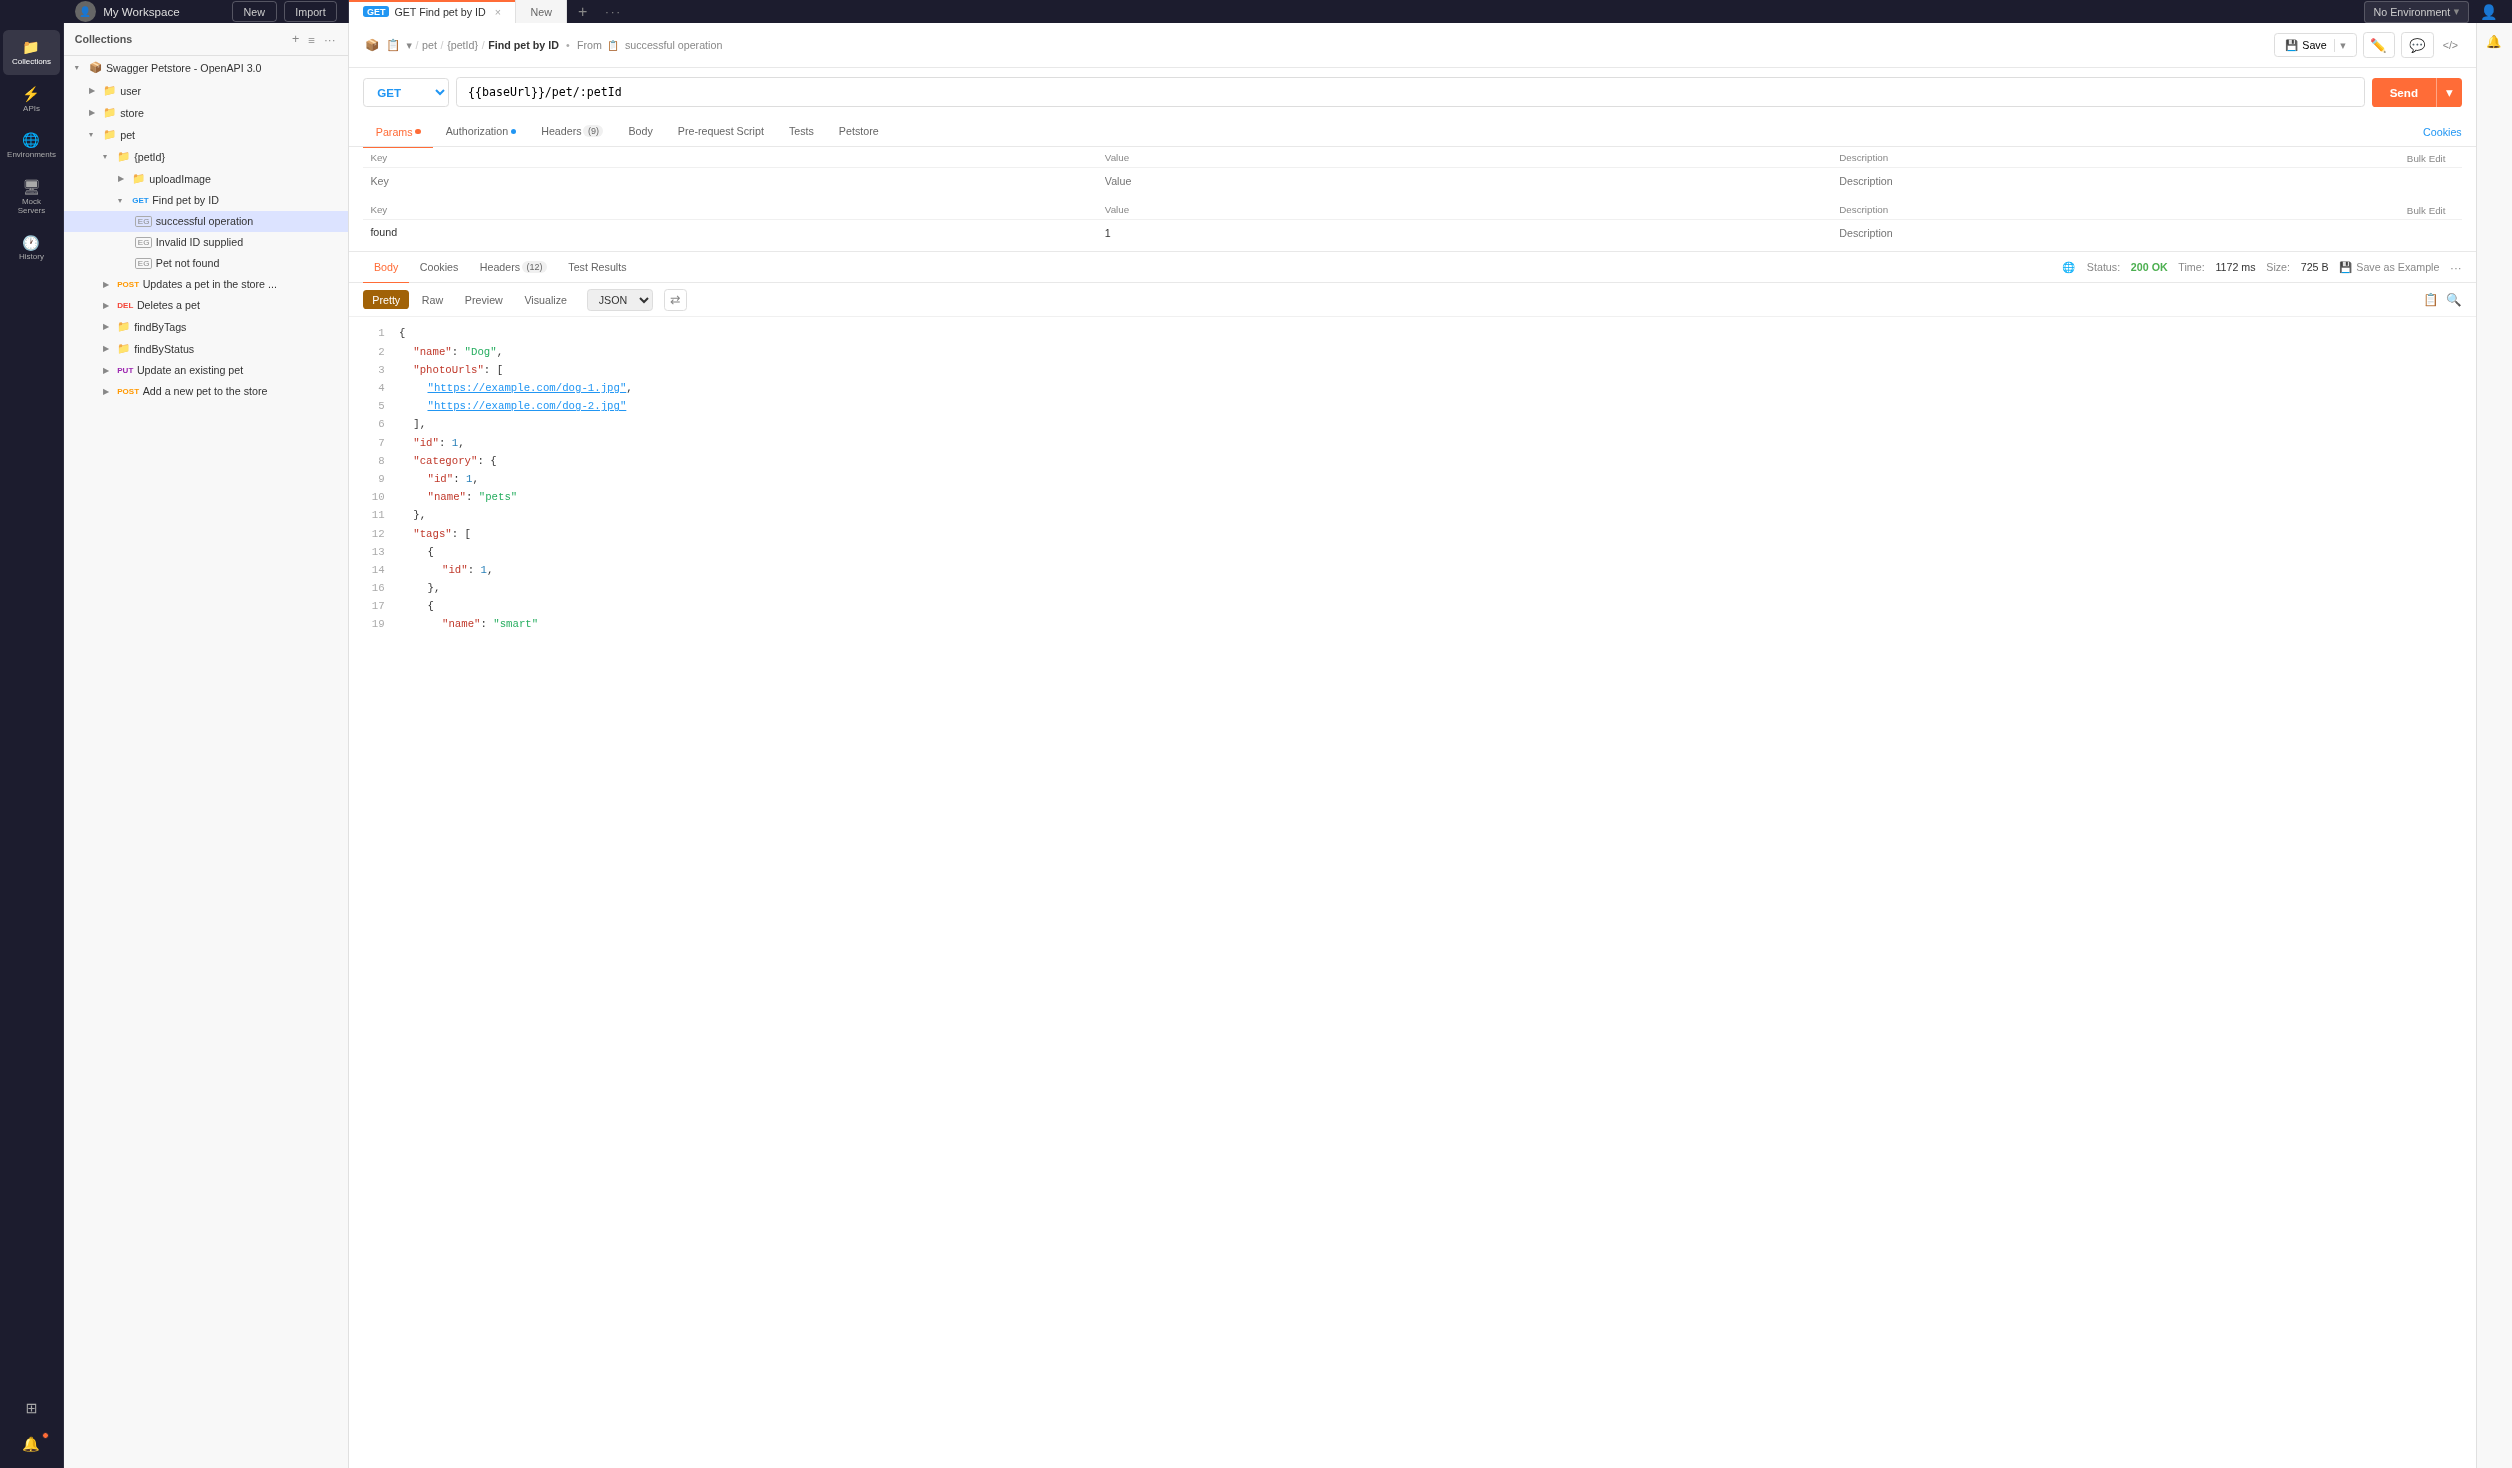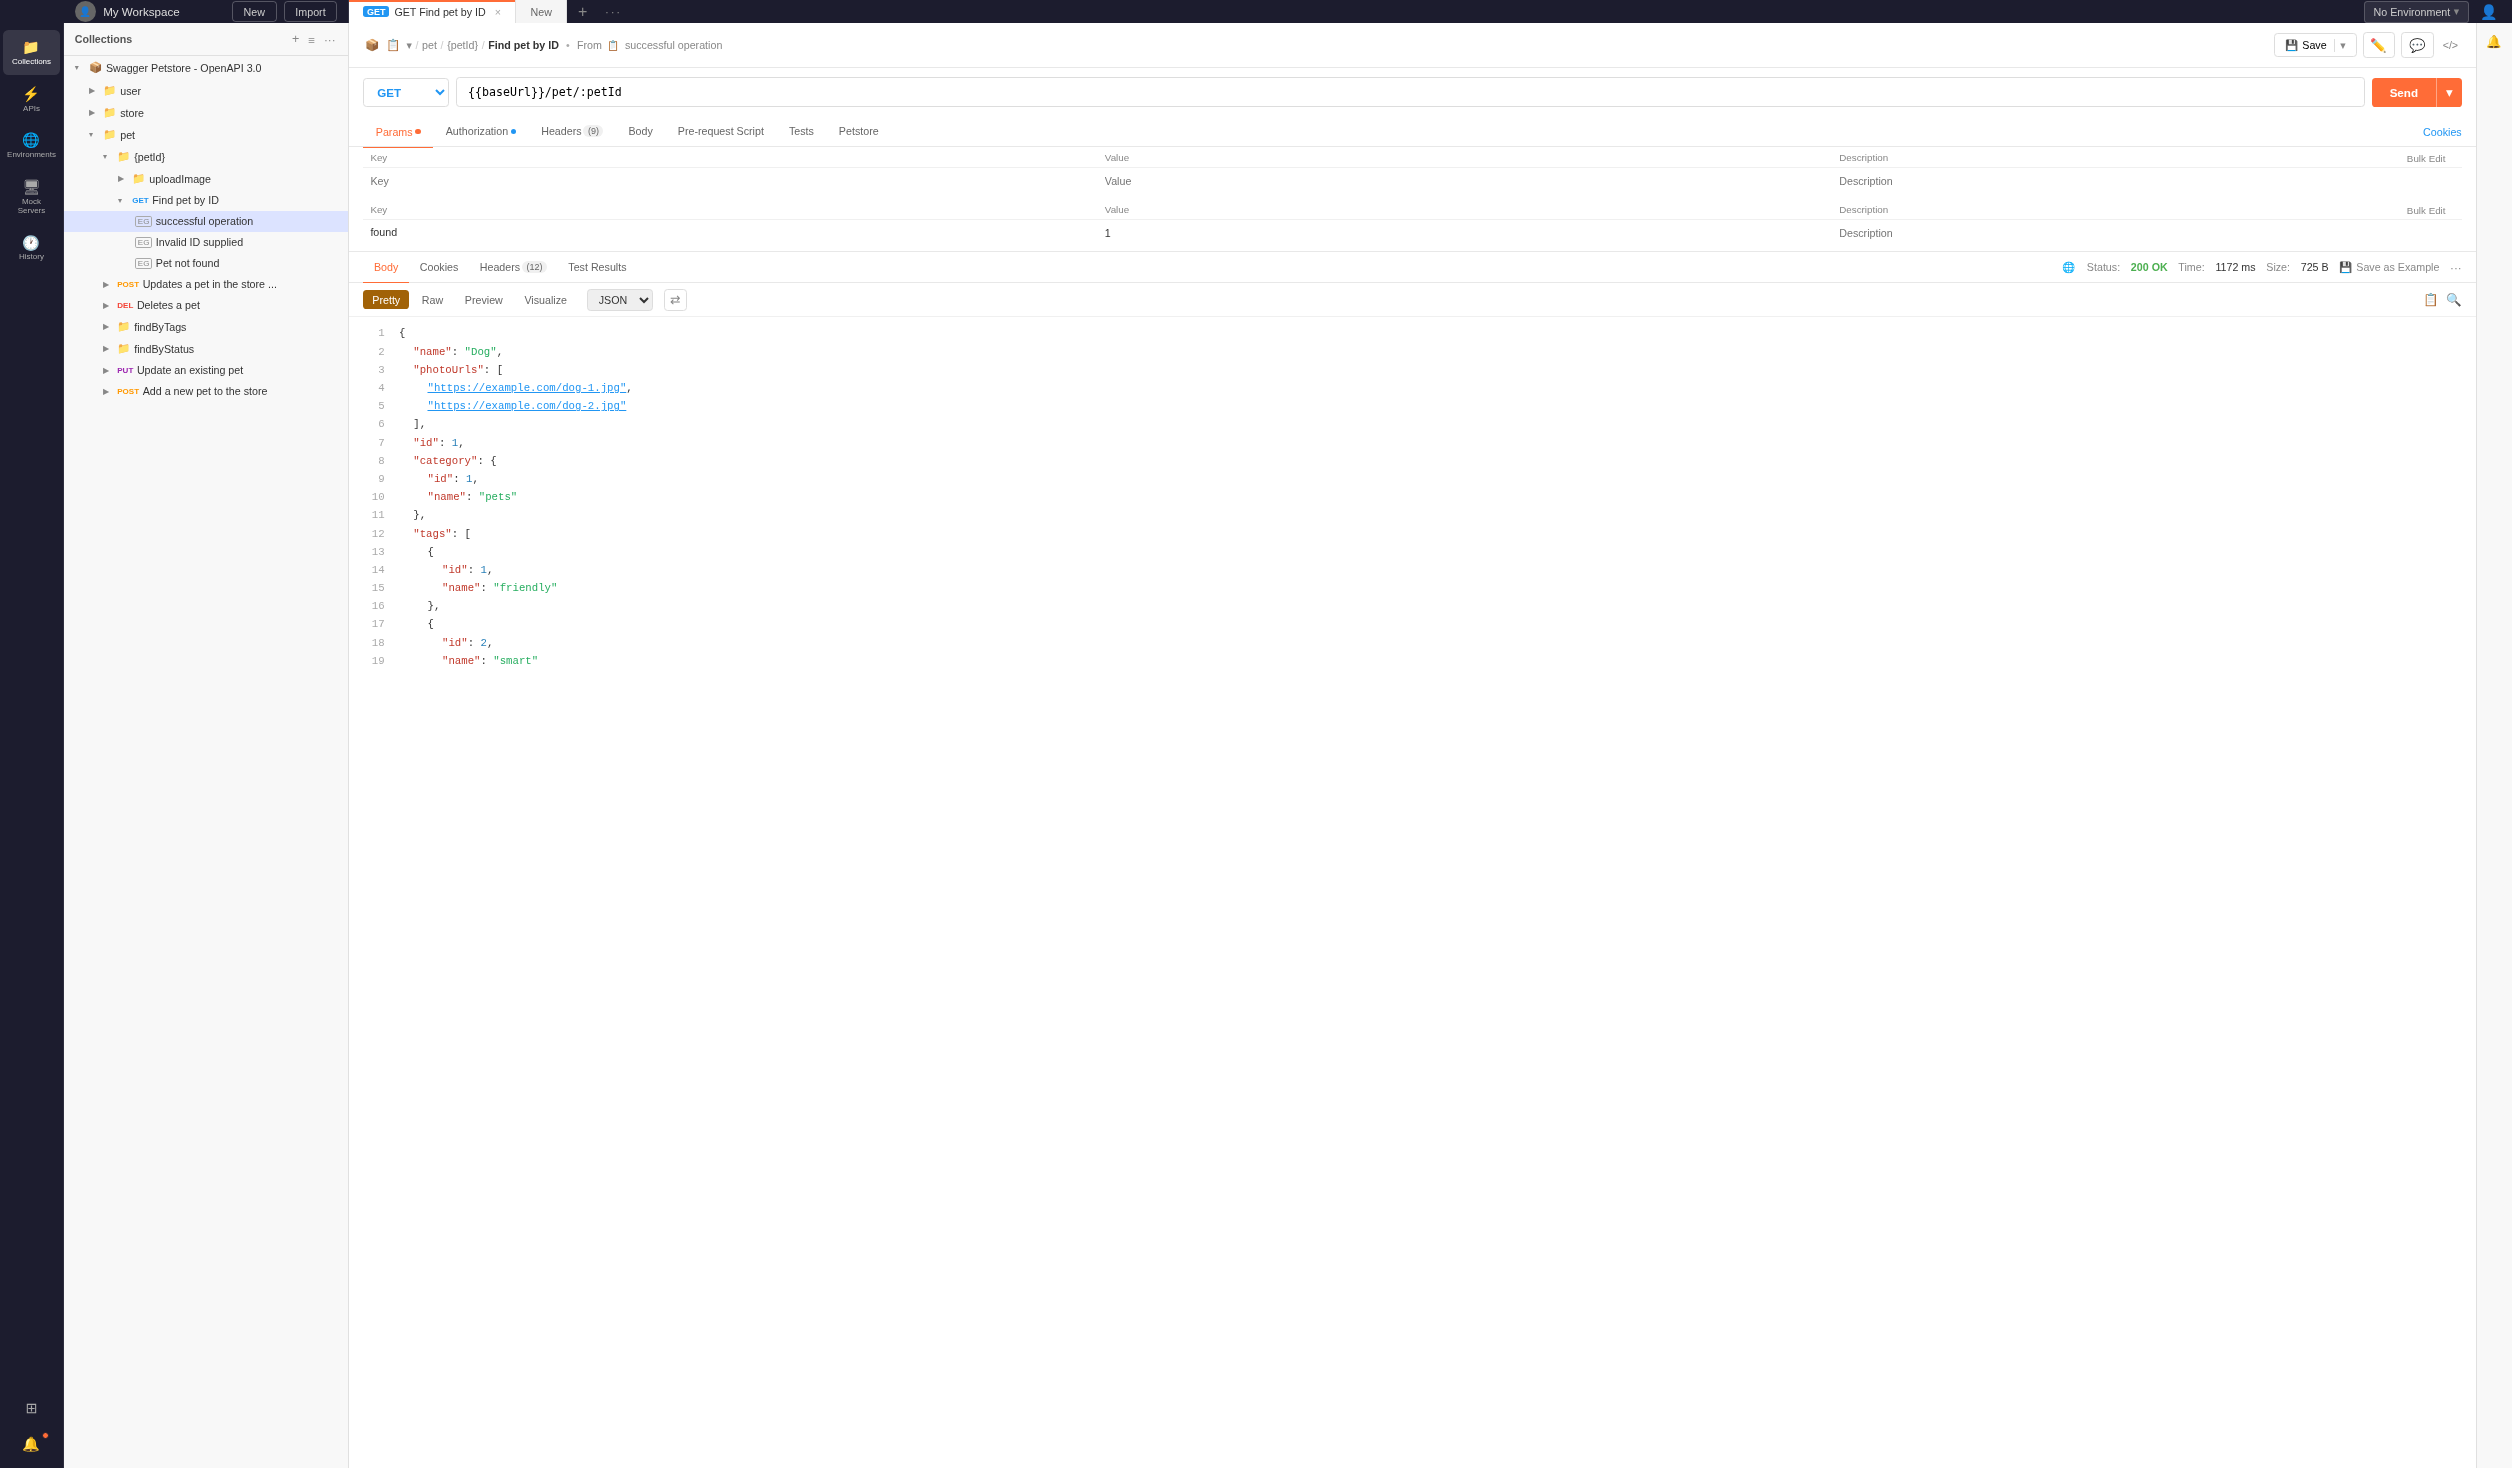--- a/index.html
+++ b/index.html
@@ -407,36 +407,28 @@
           </div>
           <div class="code-line" style="display:flex;gap:14.3px;">
             <span style="color:#aaa;width:21.4px;text-align:right;flex-shrink:0;user-select:none;">13</span>
             <span><span style="padding-left:28.5px;color:#333;">{</span></span>
           </div>
           <div class="code-line" style="display:flex;gap:14.3px;">
             <span style="color:#aaa;width:21.4px;text-align:right;flex-shrink:0;user-select:none;">14</span>
             <span><span style="padding-left:43px;color:#c0392b;">"id"</span><span style="color:#333;">: </span><span style="color:#2980b9;">1</span><span style="color:#333;">,</span></span>
           </div>
           <div class="code-line" style="display:flex;gap:14.3px;">
-            <span style="color:#aaa;width:21.4px;text-align:right;flex-shrink:0;user-select:none;">15</span>
-            <span><span style="padding-left:43px;color:#c0392b;">"name"</span><span style="color:#333;">: </span><span style="color:#27ae60;">"friendly"</span></span>
-          </div>
-          <div class="code-line" style="display:flex;gap:14.3px;">
             <span style="color:#aaa;width:21.4px;text-align:right;flex-shrink:0;user-select:none;">16</span>
             <span><span style="padding-left:28.5px;color:#333;">},</span></span>
           </div>
           <div class="code-line" style="display:flex;gap:14.3px;">
             <span style="color:#aaa;width:21.4px;text-align:right;flex-shrink:0;user-select:none;">17</span>
             <span><span style="padding-left:28.5px;color:#333;">{</span></span>
           </div>
           <div class="code-line" style="display:flex;gap:14.3px;">
-            <span style="color:#aaa;width:21.4px;text-align:right;flex-shrink:0;user-select:none;">18</span>
-            <span><span style="padding-left:43px;color:#c0392b;">"id"</span><span style="color:#333;">: </span><span style="color:#2980b9;">2</span><span style="color:#333;">,</span></span>
-          </div>
-          <div class="code-line" style="display:flex;gap:14.3px;">
             <span style="color:#aaa;width:21.4px;text-align:right;flex-shrink:0;user-select:none;">19</span>
             <span><span style="padding-left:43px;color:#c0392b;">"name"</span><span style="color:#333;">: </span><span style="color:#27ae60;">"smart"</span></span>
           </div>
         </div>
       </div>
     </div>
 
     <div style="width:36px;background:#f8f8f8;border-left:0.9px solid #e0e0e0;display:flex;flex-direction:column;align-items:center;padding:7.1px 0;gap:7.1px;flex-shrink:0;">
       <button style="background:none;border:none;cursor:pointer;color:#888;font-size:12.5px;padding:3.6px;">🔔</button>
     </div>

